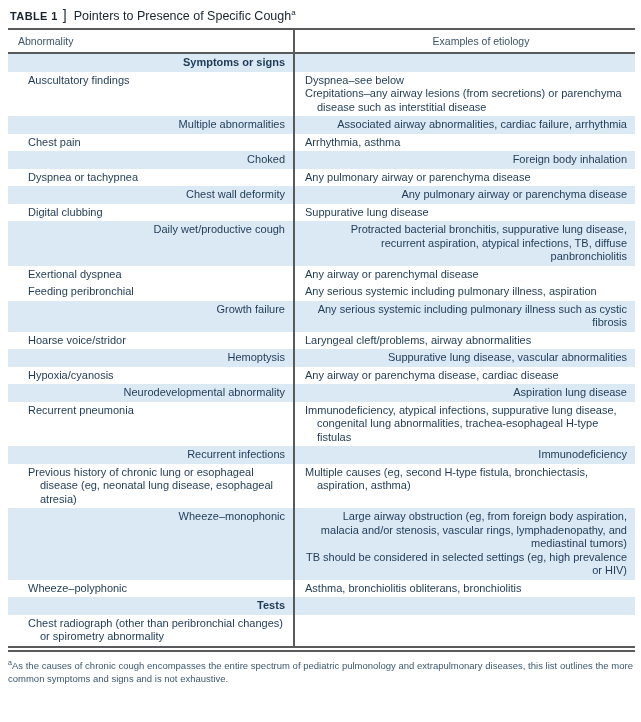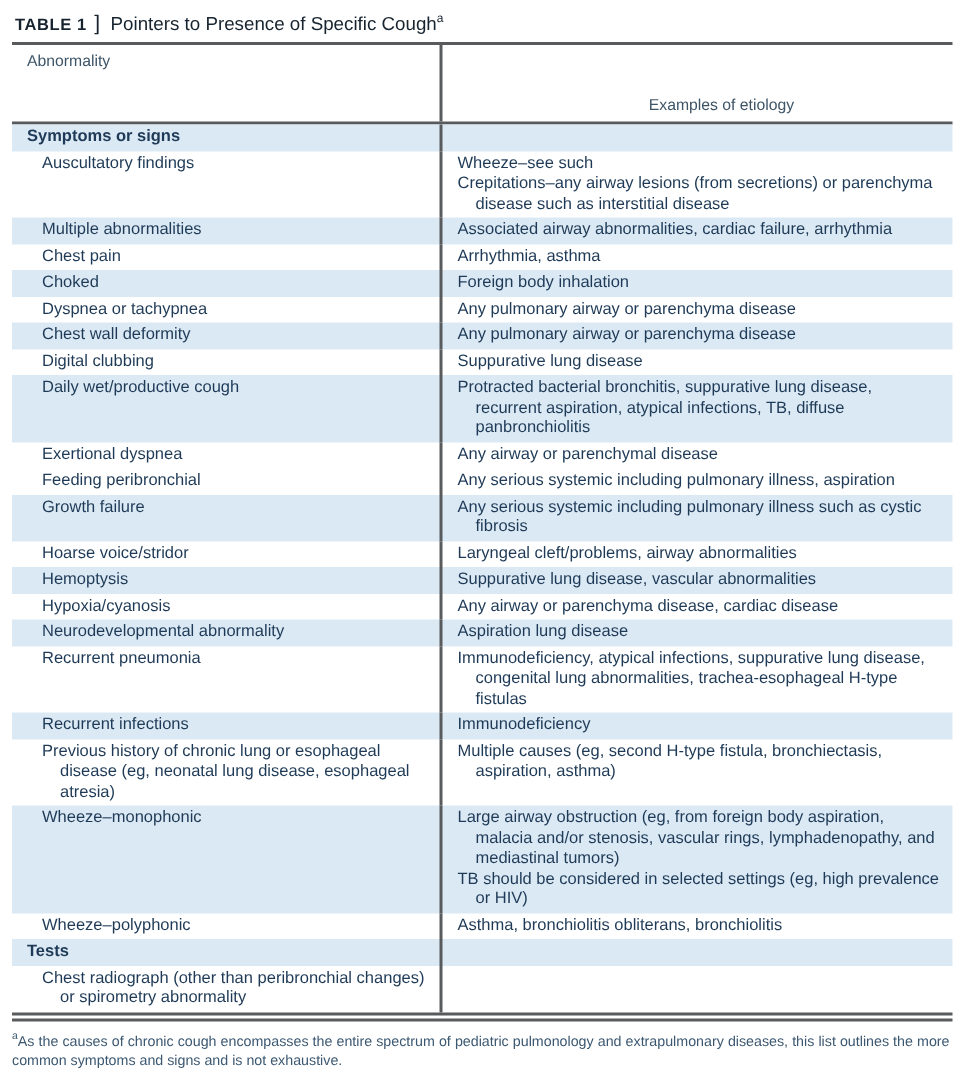--- a/index.html
+++ b/index.html
@@ -17,25 +17,25 @@
   .t-label{font-weight:bold;font-size:11px;letter-spacing:.4px;}
   .t-bracket{font-size:14px;margin:0 7px 0 5px;font-weight:400;color:#17242f;}
   .t-text{font-size:12.5px;}
   .t-sup{font-size:8px;vertical-align:super;line-height:0;}
 
   
   .table{border-top:2px solid #595a5c;}
   .thead{display:flex;background:#ffffff;border-bottom:2px solid #595a5c;gap:32px;}
   .th{font-size:10.5px;color:#3e5568;padding:5px 4px 5px 10px;box-sizing:border-box;}
   .th-left{width:287px;border-right:2px solid #595a5c;text-align:left;}
-  .th-right{flex:1;text-align:center;padding-left:4px;margin-top:29px;}
+  .th-right{flex:1;text-align:center;padding-left:4px;}
 
   
   .row{display:flex;}
-  .row.alt{background:#dbe9f5;}
+  .row.alt{background:#dbe9f5;text-align:right;}
   .cell-l{
     width:287px;box-sizing:border-box;
     border-right:2px solid #595a5c;
     padding:2px 8px 2px 20px;
     font-size:11px;line-height:13.5px;
   }
   .row.section .cell-l{padding-left:10px;font-weight:bold;}
   .lab{padding-left:12px;text-indent:-12px;}
   .cell-r{
     flex:1;box-sizing:border-box;
@@ -77,21 +77,21 @@
           <div class="cell-l">
             <div class="lab">Symptoms or signs</div>
           </div>
           <div class="cell-r"></div>
         </div>
         <div class="row item">
           <div class="cell-l">
             <div class="lab">Auscultatory findings</div>
           </div>
           <div class="cell-r">
-            <div class="ety">Wheeze–see such</div>
+            <div class="ety">Dyspnea–see below</div>
             <div class="ety">Crepitations–any airway lesions (from secretions) or parenchyma disease such as interstitial disease</div>
           </div>
         </div>
         <div class="row item alt">
           <div class="cell-l">
             <div class="lab">Multiple abnormalities</div>
           </div>
           <div class="cell-r">
             <div class="ety">Associated airway abnormalities, cardiac failure, arrhythmia</div>
           </div>

